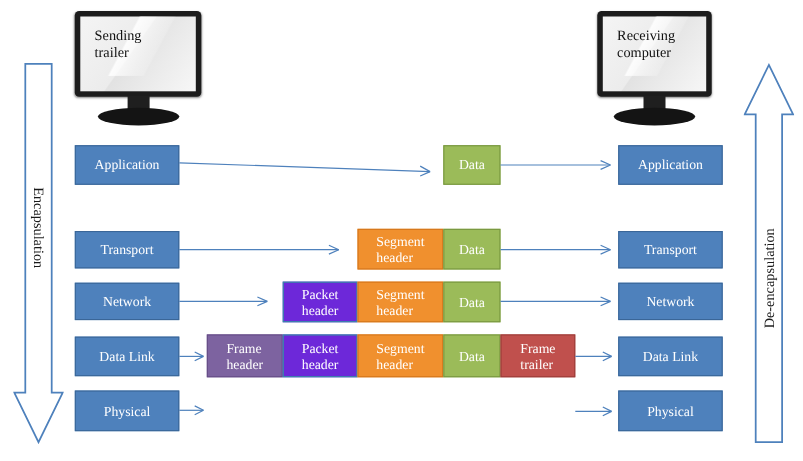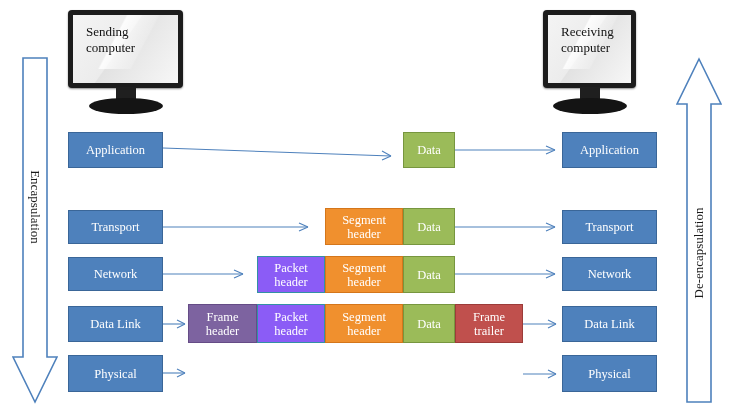--- a/index.html
+++ b/index.html
@@ -106,33 +106,33 @@
   .rot-down span { transform: rotate(90deg); }
   .rot-up span   { transform: rotate(-90deg); }
 
   
   .box {
     position: absolute;
     box-sizing: border-box;
     display: flex;
     align-items: center;
     justify-content: center;
-    text-align: center;
+    text-align: left;
     color: #ffffff;
     font-size: 12.5px;
     line-height: 14px;
     white-space: pre-line;
   }
   .layer {
     background: #4E81BC;
     border: 1.2px solid #3A6698;
   }
   .b-data    { background: #9BBB59; border: 1.2px solid #77963F; }
   .b-segment { background: #F0902E; border: 1.2px solid #D4761B; }
-  .b-packet  { background: #8b5cf6; border: 1.2px solid #3391A4; }
+  .b-packet  { background: #6d28d9; border: 1.2px solid #3391A4; }
   .b-frameh  { background: #7D63A0; border: 1.2px solid #654C86; }
   .b-framet  { background: #C0504D; border: 1.2px solid #9C3C39; }
   .b-bits {
     background: #C9C3DD;
     border: 2.4px solid #B86A22;
     color: #ffffff;
     font-size: 12px;
     letter-spacing: .2px;
   }
 
@@ -150,26 +150,26 @@
 <div id="canvas">
 
 
   <div class="monitor" style="left:68px; top:10px; width:115px; height:105px;">
     <div class="mon-bezel">
       <div class="mon-screen">
         <div class="gloss"></div>
       </div>
     </div>
     <div class="mon-label">Sending
-computer</div>
+trailer</div>
     <div class="mon-neck"></div>
     <div class="mon-base"></div>
   </div>
 
-  <div class="monitor" style="left:543px; top:10px; width:93px; height:105px;">
+  <div class="monitor" style="left:543px; top:10px; width:104px; height:105px;">
     <div class="mon-bezel">
       <div class="mon-screen">
         <div class="gloss"></div>
       </div>
     </div>
     <div class="mon-label">Receiving
 computer</div>
     <div class="mon-neck"></div>
     <div class="mon-base"></div>
   </div>

